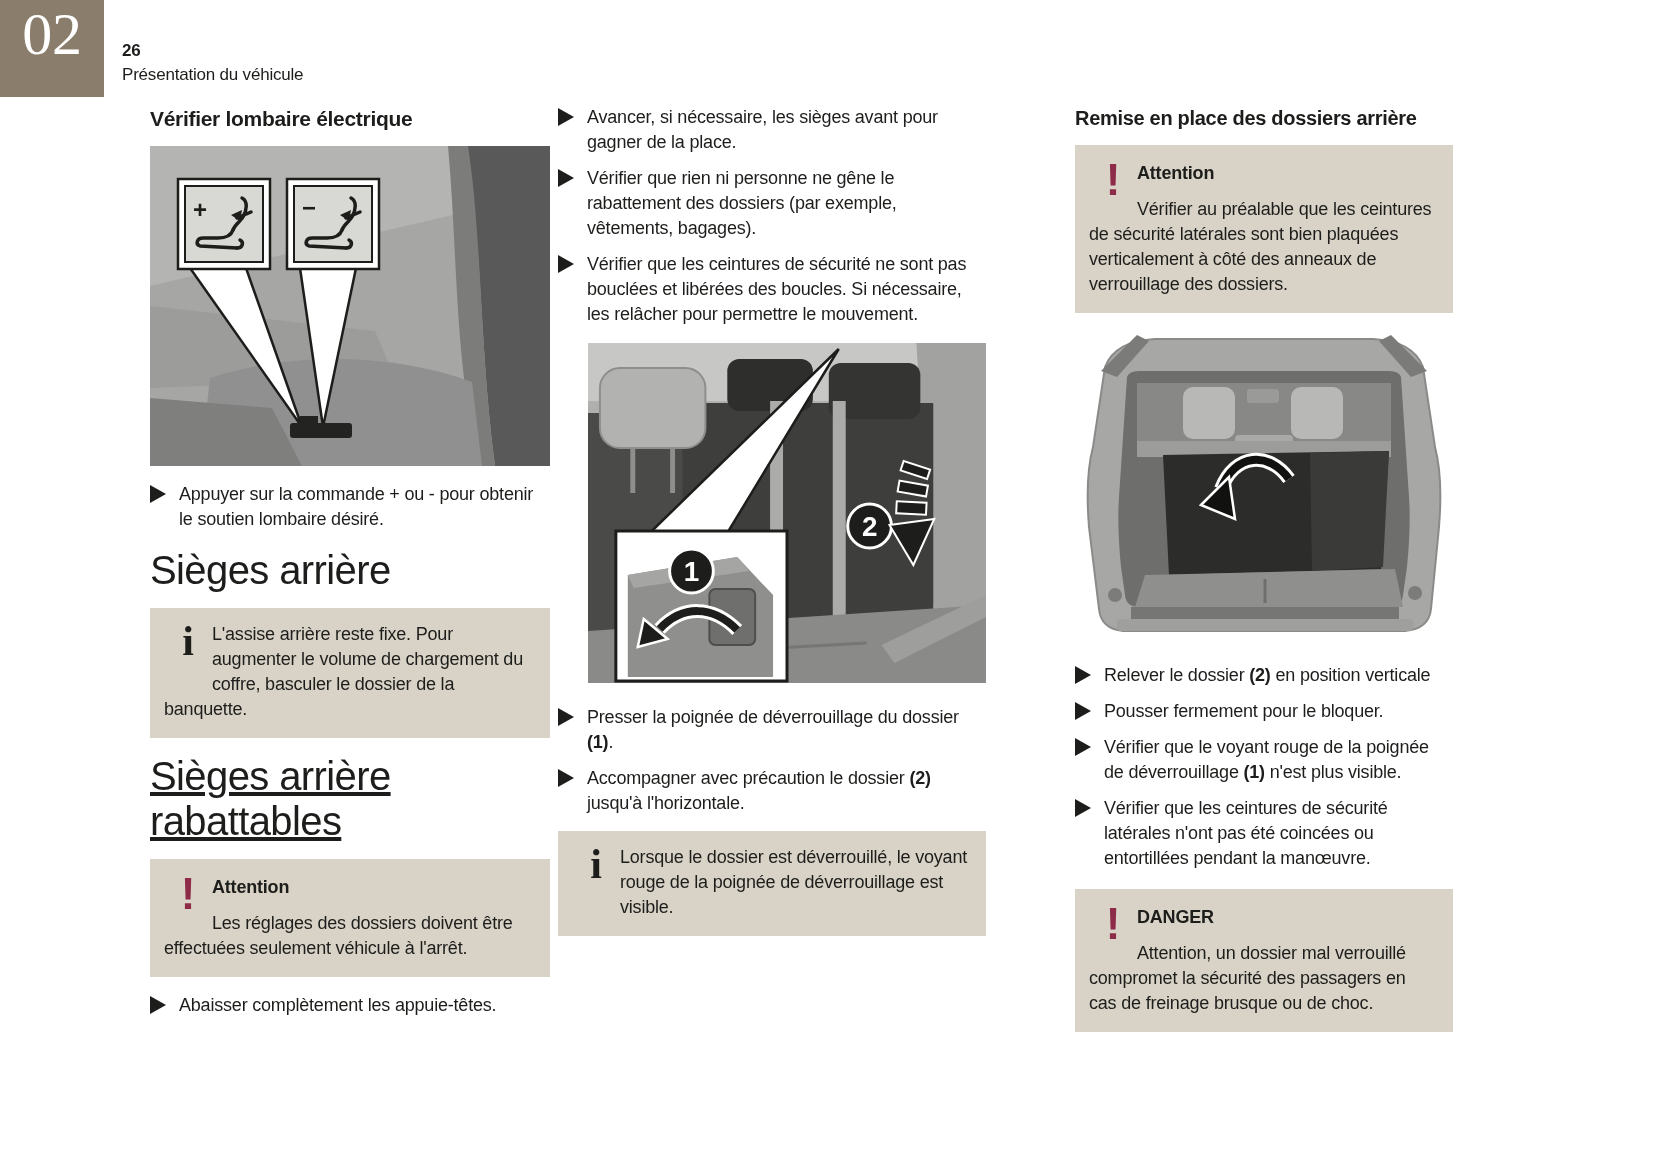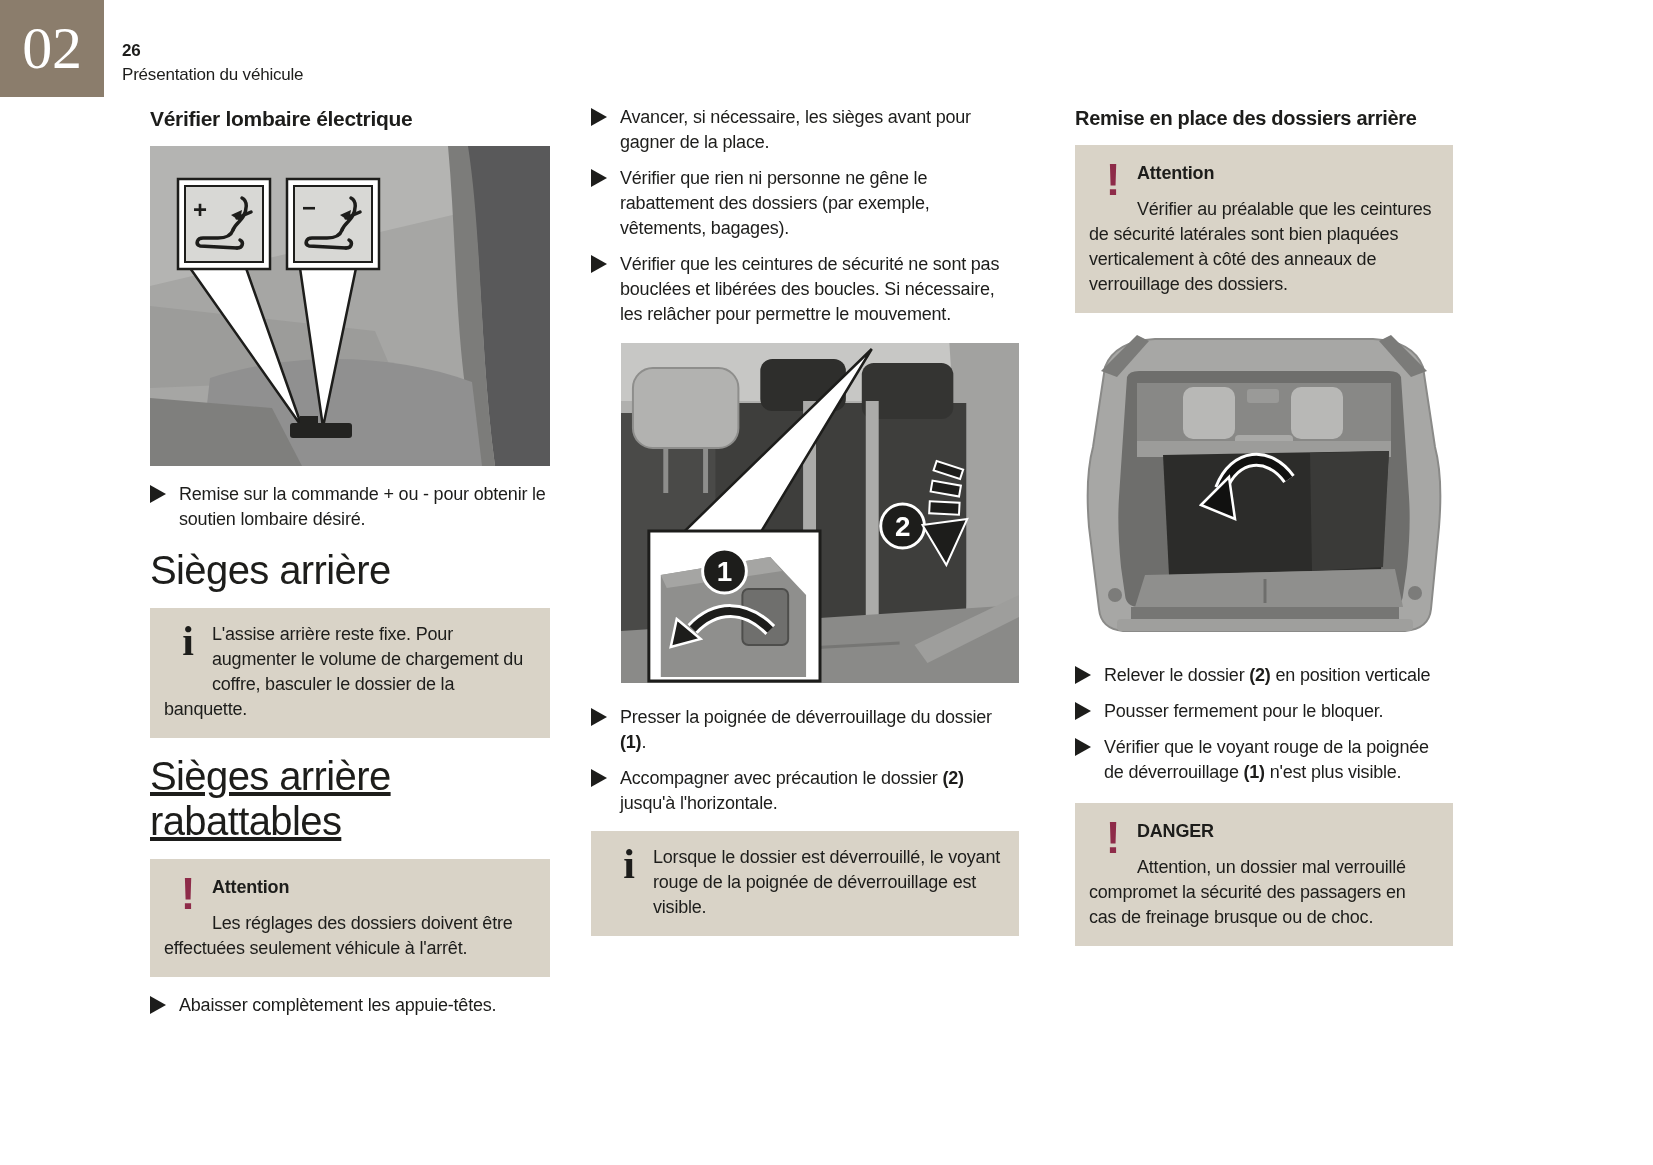--- a/index.html
+++ b/index.html
@@ -1,30 +1,30 @@
 <!DOCTYPE html>
 <html><head>
 <meta charset="utf-8">
 <style>
   html,body{margin:0;padding:0;background:#ffffff;}
   .page{position:relative;width:1653px;height:1165px;background:#fff;overflow:hidden;
         font-family:"Liberation Sans",sans-serif;color:#1d1d1b;letter-spacing:-0.2px;}
 
   
   .chapter-badge{position:absolute;left:0;top:0;width:104px;height:97px;background:#8b7d6c;
-        color:#fff;display:flex;align-items:center;justify-content:center;
+        color:#fff;display:flex;align-items:flex-start;justify-content:center;
         font-family:"Liberation Serif",serif;font-size:60px;font-weight:400;}
   .page-meta{position:absolute;left:122px;top:40px;line-height:1.25;}
   .page-number{font-size:17px;font-weight:bold;}
   .chapter-title{font-size:17px;margin-top:3px;}
 
   
   .col{position:absolute;top:105px;}
   .col-left{left:150px;width:400px;}
-  .col-mid{left:591px;width:428px;}
+  .col-mid{left:558px;width:428px;}
   .col-right{left:1075px;width:378px;}
 
   h2.sec{font-size:21px;font-weight:bold;margin:2px 0 15px 0;letter-spacing:-0.3px;}
   h1.big{font-size:40px;font-weight:normal;margin:16px 0 10px 0;letter-spacing:-0.6px;}
   .body-text{font-size:18px;line-height:25px;}
 
   .bullet{display:flex;margin:11px 0 0 0;}
   .bullet:first-child{margin-top:0;}
   .tri{flex:none;width:0;height:0;border-left:16px solid #1d1d1b;
        border-top:9px solid transparent;border-bottom:9px solid transparent;margin:3px 13px 0 0;}
@@ -102,21 +102,21 @@
             <path d="M196,102 C202,102 203,96 199,94"></path>
             <path d="M210,66 L196,72"></path>
           </g>
           <polygon points="190,69 201,64 199,75" fill="#1d1d1b"></polygon>
         </g>
       </svg>
     </div>
 
     <div class="bullet mt16">
       <span class="tri"></span>
-      <span class="bullet-text">Remise sur la commande + ou - pour obtenir le soutien lombaire désiré.</span>
+      <span class="bullet-text">Appuyer sur la commande + ou - pour obtenir le soutien lombaire désiré.</span>
     </div>
 
     <h1 class="big">Sièges arrière</h1>
 
 
     <div class="note">
       <div class="note-icon">
         <span class="info-glyph">i</span>
       </div>
       <span>L'assise arrière reste fixe. Pour augmenter le volume de chargement du coffre, basculer le dossier de la banquette.</span>
@@ -261,20 +261,24 @@
       <span class="bullet-text"><span>Relever le dossier </span><b>(2)</b><span> en position verticale</span></span>
     </div>
     <div class="bullet">
       <span class="tri"></span>
       <span class="bullet-text"><span>Pousser fermement pour le bloquer.</span><b></b><span></span></span>
     </div>
     <div class="bullet">
       <span class="tri"></span>
       <span class="bullet-text"><span>Vérifier que le voyant rouge de la poignée de déverrouillage </span><b>(1)</b><span> n'est plus visible.</span></span>
     </div>
+    <div class="bullet">
+      <span class="tri"></span>
+      <span class="bullet-text"><span>Vérifier que les ceintures de sécurité latérales n'ont pas été coincées ou entortillées pendant la manœuvre.</span><b></b><span></span></span>
+    </div>
 
     <div class="note" style="margin-top:18px;">
       <div class="note-icon tall">
         <span class="warn-glyph">!</span>
       </div>
       <div class="note-title">DANGER</div>
       <span>Attention, un dossier mal verrouillé compromet la sécurité des passagers en cas de freinage brusque ou de choc.</span>
     </div>
   </div>
 

